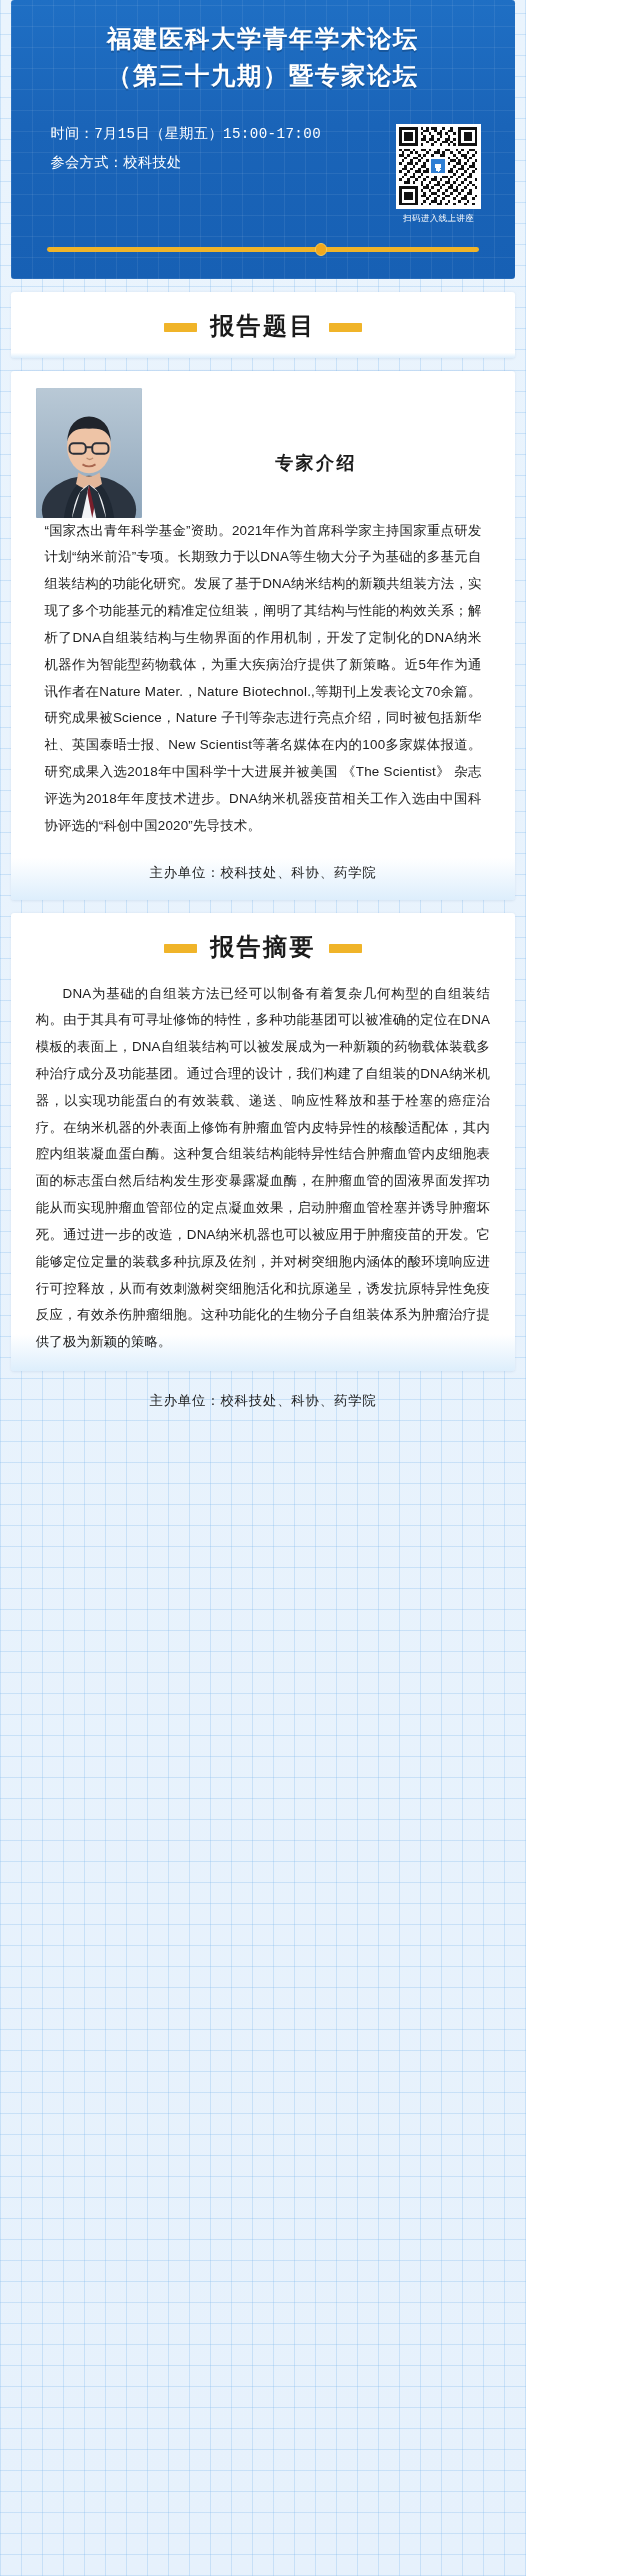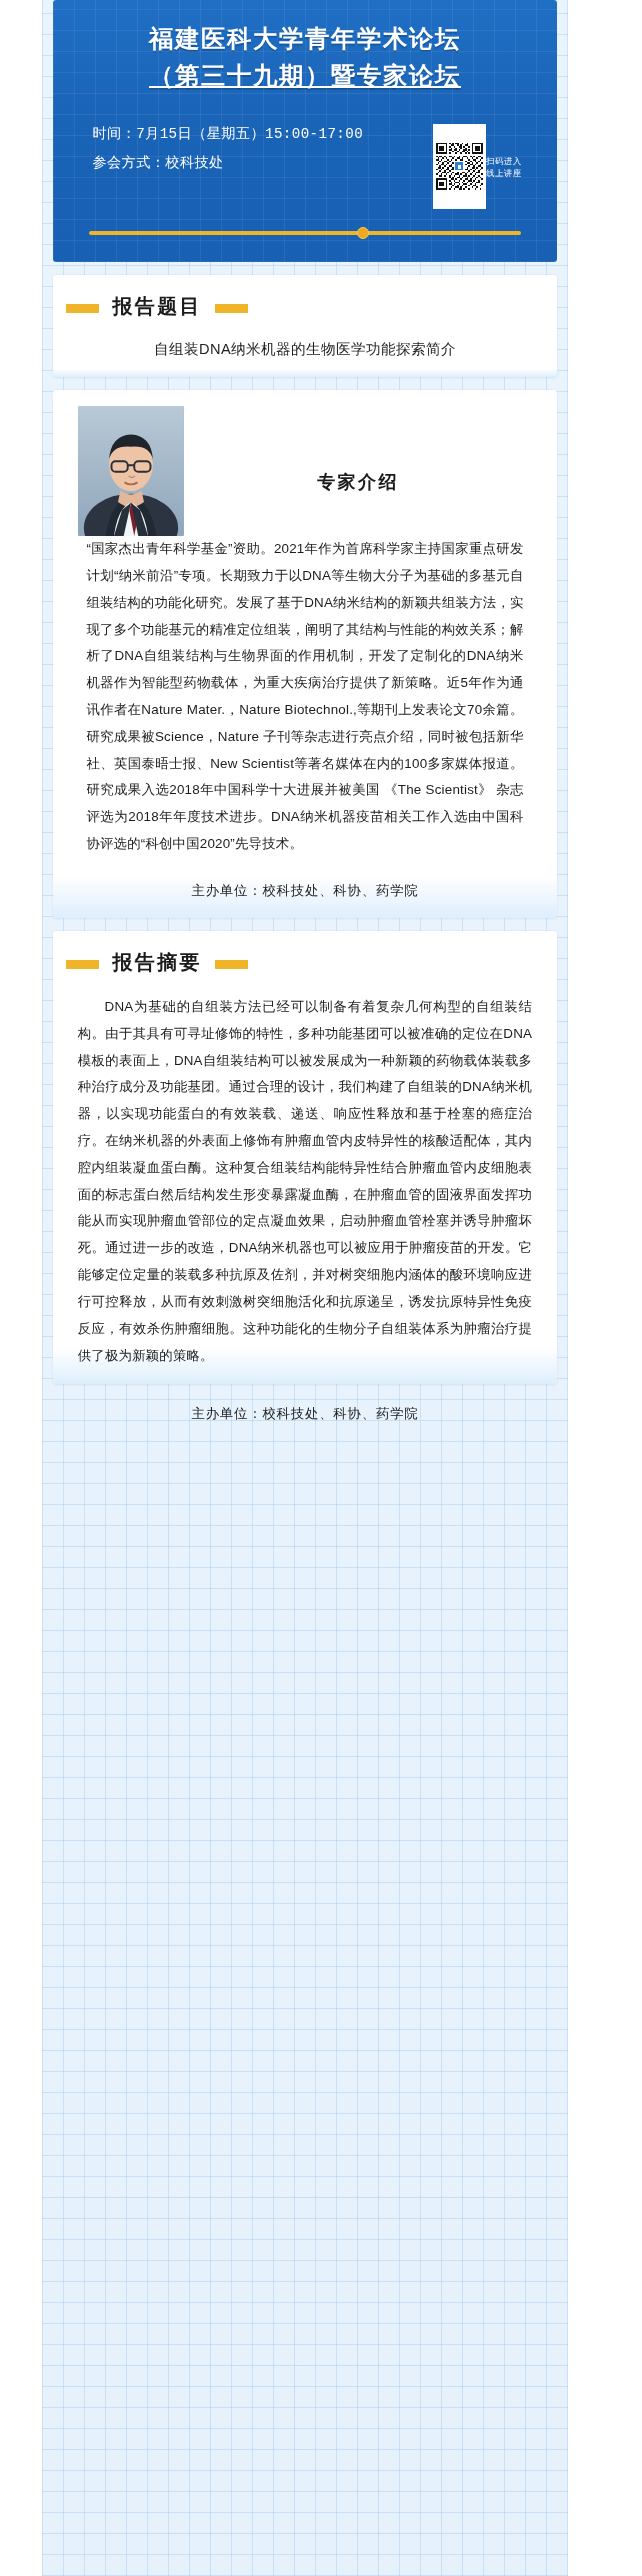--- a/index.html
+++ b/index.html
@@ -16,21 +16,20 @@
     position: relative;
     width: 526px;
     min-height: 2576px;
     background:
       repeating-linear-gradient(0deg, rgba(120,180,235,0.28) 0px, rgba(120,180,235,0.28) 0.8px, rgba(255,255,255,0) 0.8px, rgba(255,255,255,0) 21px),
       repeating-linear-gradient(90deg, rgba(120,180,235,0.28) 0px, rgba(120,180,235,0.28) 0.8px, rgba(255,255,255,0) 0.8px, rgba(255,255,255,0) 21px),
       linear-gradient(180deg, #eaf4fd 0%, #e6f1fc 100%);
     box-sizing: border-box;
     padding: 0 0 16.3px 0;
     overflow: hidden;
-    margin-left: 42px;
   }
 
   
   .header {
     position: relative;
     margin: 0 11.4px;
     background: linear-gradient(180deg, #1f6fc4 0%, #1a64b8 45%, #1760b4 100%);
     border-radius: 3.3px;
     padding: 21px 0 24.4px 0;
     overflow: hidden;
@@ -47,21 +46,21 @@
   .header-inner { position: relative; }
   .h-title {
     text-align: center;
     color: #ffffff;
     font-size: 24.4px;
     font-weight: bold;
     letter-spacing: 1.6px;
     line-height: 1.5;
     text-shadow: 0 1.6px 0 rgba(0,0,0,0.18);
   }
-  .h-title .l2 { display: block; text-decoration: underline; }
+  .h-title .l2 { display: block; }
   .h-divider {
     width: 88%;
     height: 0;
     margin: 11.4px auto 0 auto;
   }
   .info-row {
     display: flex;
     align-items: flex-start;
     padding: 14.6px 28px 0 39px;
     font-family: Liberation Mono, monospace;
@@ -69,21 +68,21 @@
   .info-left {
     color: #ffffff;
     font-size: 14.2px;
     line-height: 2.05;
     flex: 1;
     letter-spacing: 0.4px;
   }
   .qr-wrap {
     width: 96px;
     display: flex;
-    flex-direction: row;
+    flex-direction: column;
     align-items: center;
     padding-top: 3.3px;
   }
   .qr-box {
     width: 85px;
     height: 85px;
     background: #ffffff;
     padding: 3.3px;
     box-sizing: border-box;
     position: relative;
@@ -126,27 +125,26 @@
     background: #ffffff;
     border-radius: 3.3px;
     box-shadow: 0 0.8px 2.4px rgba(40,90,150,0.10);
     padding: 18px 0 14.6px 0;
   }
   .card.tinted {
     background: linear-gradient(180deg, #ffffff 0%, #ffffff 92%, #ddeefc 100%);
   }
   .section-title {
     position: relative;
-    text-align: left;
-    font-size: 20px;
+    text-align: center;
+    font-size: 24px;
     font-weight: bold;
     color: #1b1b1b;
     letter-spacing: 2.4px;
     padding: 0 0 1.6px 0;
-    font-family: Liberation Serif, serif;
   }
   .section-title .bar {
     display: inline-block;
     width: 33px;
     height: 9px;
     background: #f0b429;
     vertical-align: middle;
     margin: 0 13px;
     border-radius: 0.8px;
   }
@@ -487,21 +485,20 @@
         <div class="progress-track"></div>
         <div class="progress-knob"></div>
       </div>
     </div>
   </div>
 
   <div class="card tinted">
     <div class="section-title">
       <span class="bar"></span><span>报告题目</span><span class="bar"></span>
     </div>
-    <div class="topic-text">自组装DNA纳米机器的生物医学功能探索简介</div>
   </div>
 
   <div class="card expert-card tinted">
     <div class="expert-head">
       <div class="portrait">
         <svg viewBox="0 0 130 160" width="106" height="130" aria-hidden="true">
           <defs>
             <linearGradient id="bgp" x1="0" y1="0" x2="0" y2="1">
               <stop offset="0%" stop-color="#b9c9d6"></stop>
               <stop offset="100%" stop-color="#8fa6bb"></stop>

